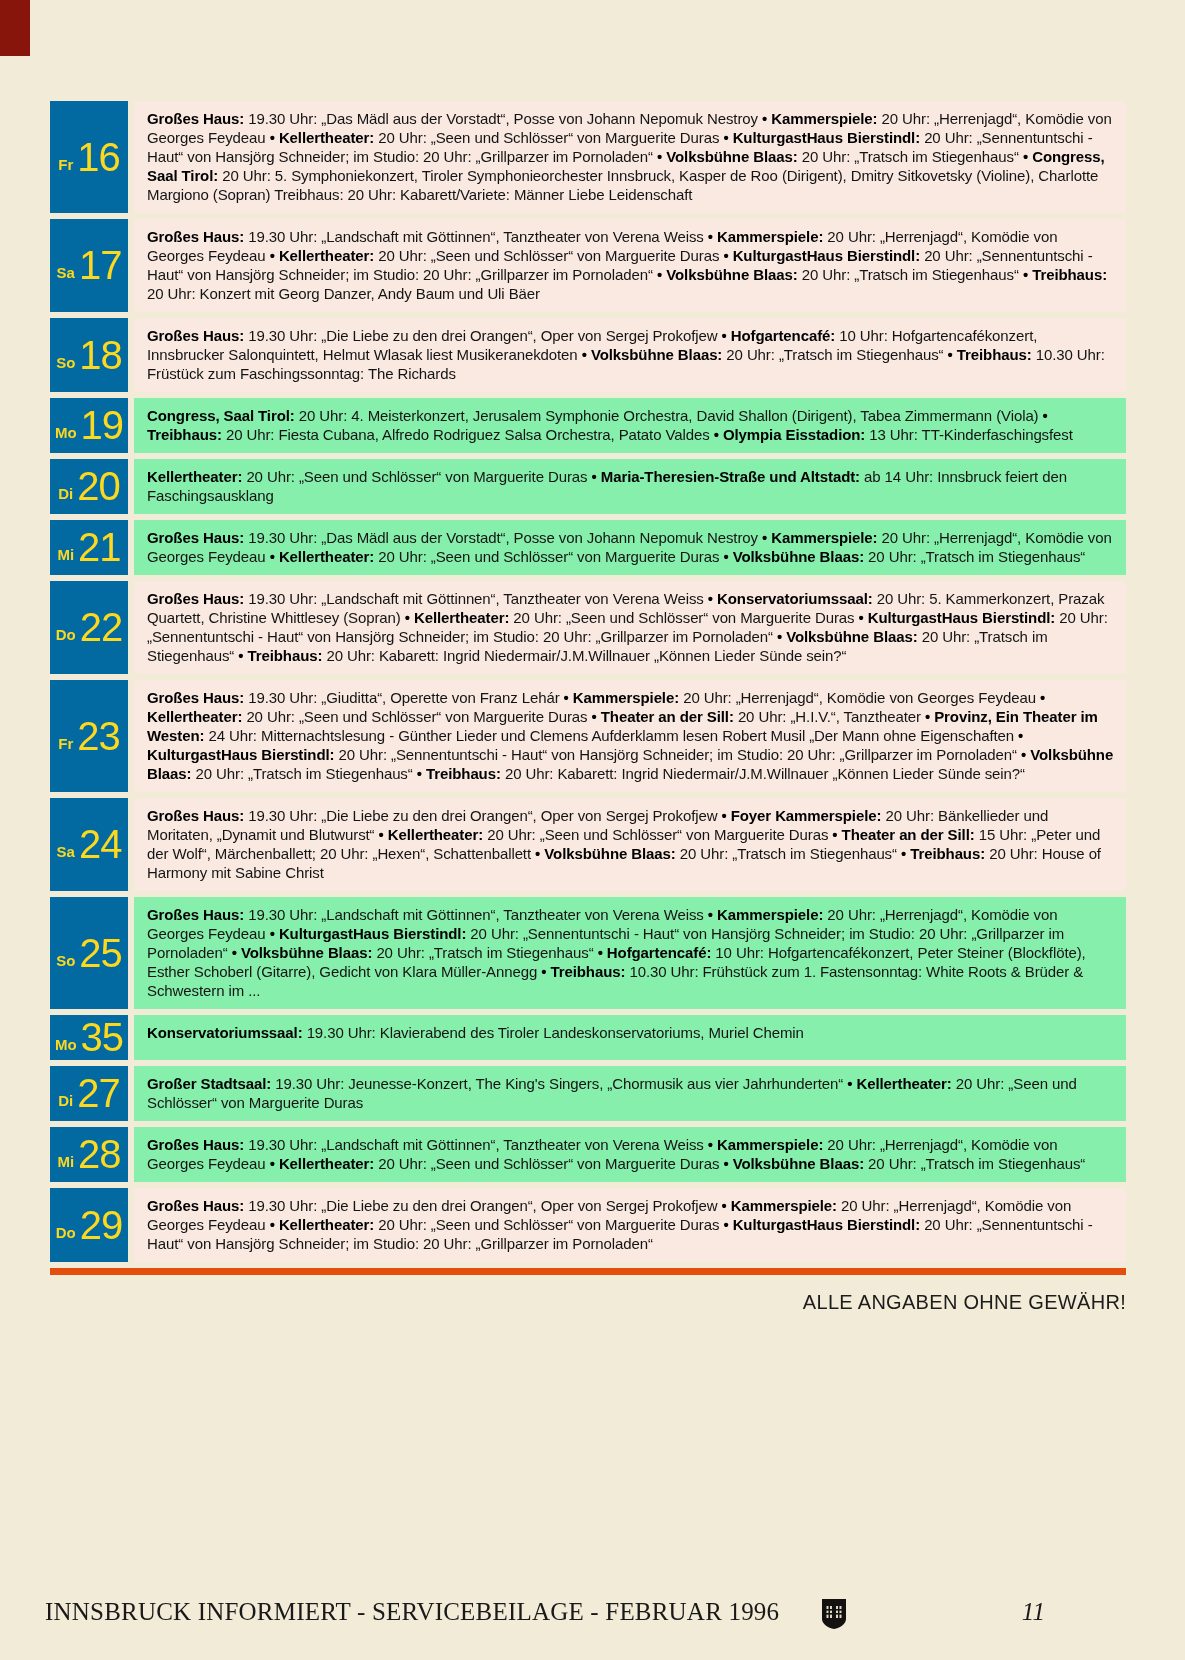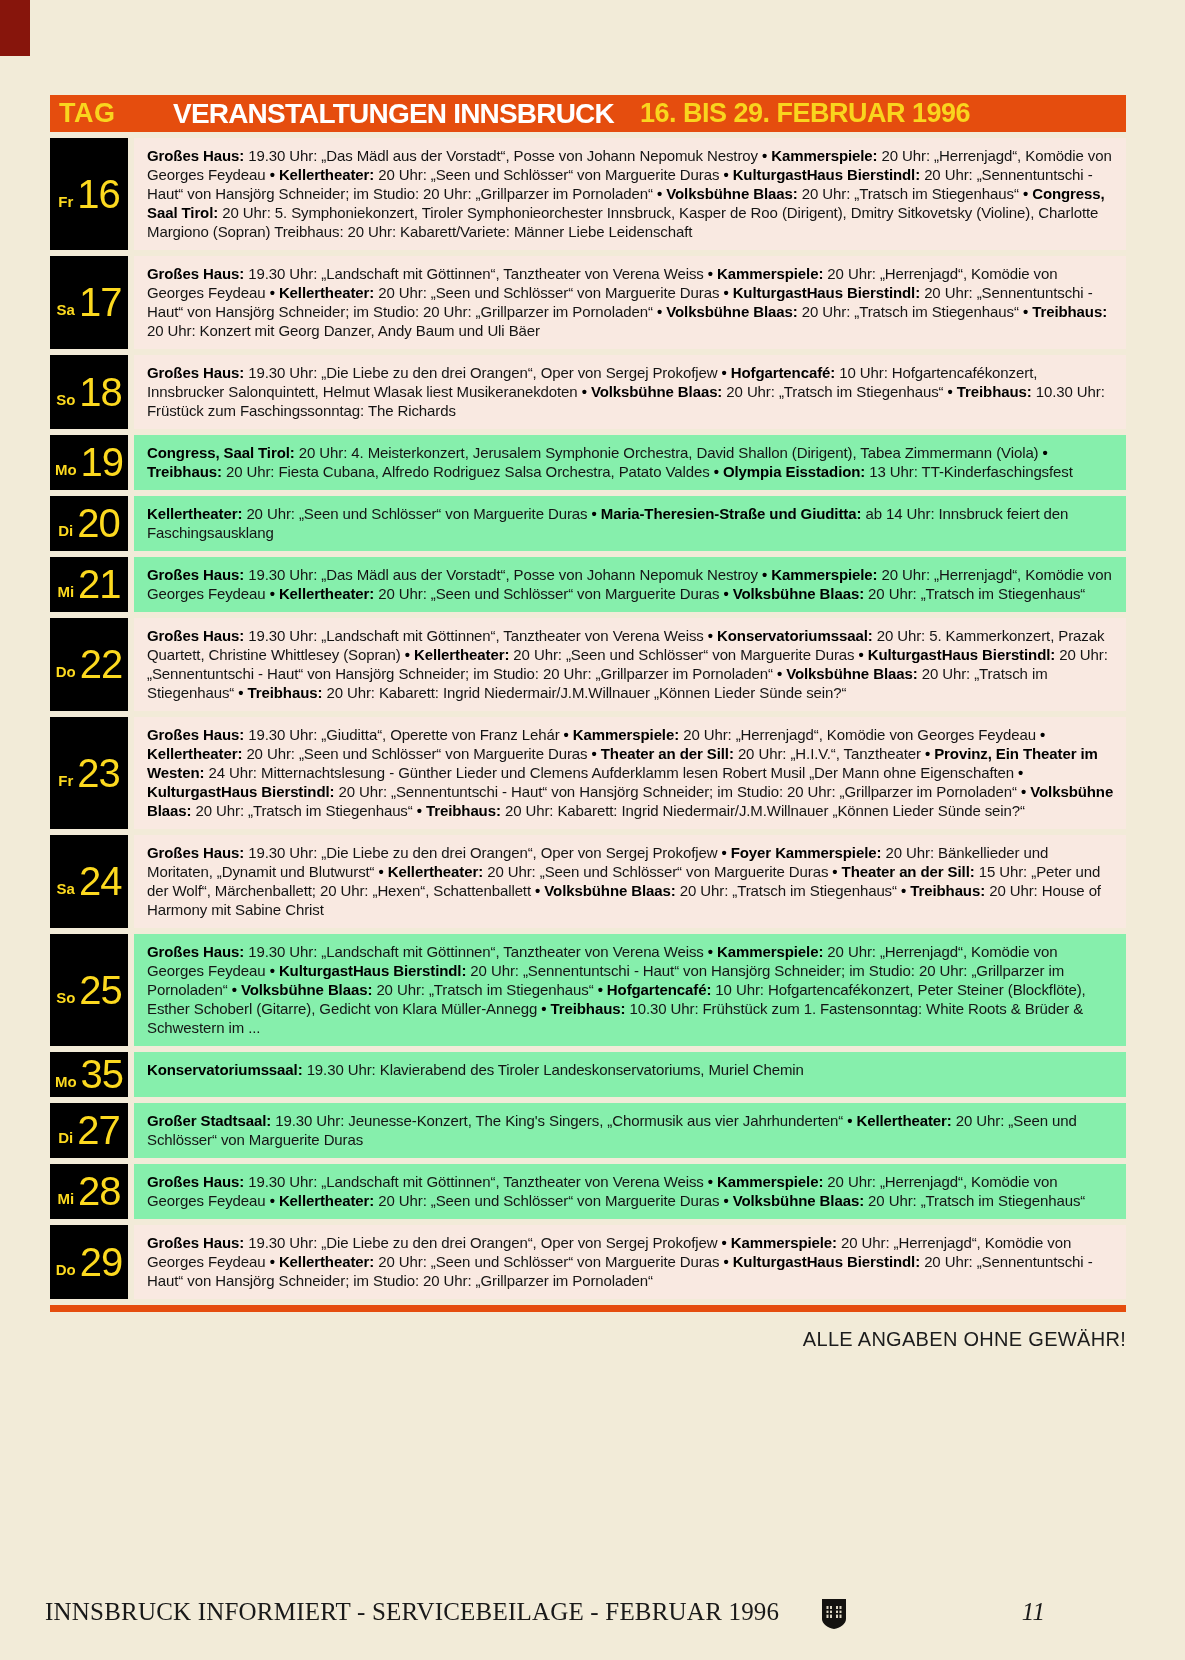--- a/index.html
+++ b/index.html
@@ -10,46 +10,41 @@
     position:relative;overflow:hidden;
   }
   .corner-artifact{position:absolute;left:0;top:0;width:30px;height:56px;background:#87150c;}
   .events-table{position:absolute;left:50px;top:95px;width:1076px;}
   .thead{display:flex;align-items:center;background:#e54d0e;height:37px;}
   .tag{flex:0 0 78px;box-sizing:border-box;padding-left:9px;
        font-weight:bold;font-size:27px;color:#f9d51e;letter-spacing:0.5px;}
   .title{color:#ffffff;font-weight:bold;font-size:28px;letter-spacing:-0.8px;margin-left:45px;white-space:nowrap;}
   .range{color:#f9d51e;font-weight:bold;font-size:27px;letter-spacing:-0.5px;margin-left:26px;white-space:nowrap;}
   .row{display:flex;margin-top:6px;}
-  .day{flex:0 0 78px;background:#000000;display:flex;align-items:center;justify-content:center;color:#fcd91f;}
+  .day{flex:0 0 78px;background:#0369a1;display:flex;align-items:center;justify-content:center;color:#fcd91f;}
   .day .abbr{font-weight:bold;font-size:15px;margin-right:4px;transform:translateY(7px);}
   .day .num{font-weight:normal;font-size:40px;letter-spacing:-1px;}
   .events{flex:1;margin-left:6px;padding:8px 10px 9px 13px;
           font-size:15px;line-height:19px;color:#141414;letter-spacing:-0.1px;text-align:left;}
   .events b{font-weight:bold;color:#000;}
   .row.pink .events{background:#f9e9e1;}
   .row.cream .events{background:#86efac;}
   .bottom-rule{height:7px;background:#e54d0e;margin-top:6px;}
   .disclaimer{text-align:right;font-size:20px;color:#1c1c1c;margin-top:16px;letter-spacing:0.3px;}
   .pfooter{position:absolute;left:45px;top:1598px;width:1000px;display:flex;align-items:flex-start;}
   .ftext{font-family:"Liberation Serif",serif;font-size:25px;color:#191919;letter-spacing:0.2px;white-space:nowrap;}
   .emblem{margin-left:42px;display:inline-block;line-height:0;}
   .pnum{margin-left:auto;font-family:"Liberation Serif",serif;font-size:25px;color:#191919;font-style:italic;}
 </style>
 </head>
 <body>
 
 <div class="corner-artifact"></div>
 
 <div class="events-table">
-  <div class="thead">
-    <div class="tag">TAG</div>
-    <div class="title">VERANSTALTUNGEN INNSBRUCK</div>
-    <div class="range">16. BIS 29. FEBRUAR 1996</div>
-  </div>
 
   <div>
       <div class="row pink">
         <div class="day">
           <span class="abbr">Fr</span>
           <span class="num">16</span>
         </div>
         <div class="events"><b>Großes Haus:</b><span> 19.30 Uhr: „Das Mädl aus der Vorstadt“, Posse von Johann Nepomuk Nestroy </span><b>• Kammerspiele:</b><span> 20 Uhr: „Herrenjagd“, Komödie von Georges Feydeau </span><b>• Kellertheater:</b><span> 20 Uhr: „Seen und Schlösser“ von Marguerite Duras </span><b>• KulturgastHaus Bierstindl:</b><span> 20 Uhr: „Sennentuntschi - Haut“ von Hansjörg Schneider; im Studio: 20 Uhr: „Grillparzer im Pornoladen“ </span><b>• Volksbühne Blaas:</b><span> 20 Uhr: „Tratsch im Stiegenhaus“ </span><b>• Congress, Saal Tirol:</b><span> 20 Uhr: 5. Symphoniekonzert, Tiroler Symphonieorchester Innsbruck, Kasper de Roo (Dirigent), Dmitry Sitkovetsky (Violine), Charlotte Margiono (Sopran) Treibhaus: 20 Uhr: Kabarett/Variete: Männer Liebe Leidenschaft</span></div>
       </div>
       <div class="row pink">
@@ -71,21 +66,21 @@
           <span class="abbr">Mo</span>
           <span class="num">19</span>
         </div>
         <div class="events"><b>Congress, Saal Tirol:</b><span> 20 Uhr: 4. Meisterkonzert, Jerusalem Symphonie Orchestra, David Shallon (Dirigent), Tabea Zimmermann (Viola) </span><b>• Treibhaus:</b><span> 20 Uhr: Fiesta Cubana, Alfredo Rodriguez Salsa Orchestra, Patato Valdes </span><b>• Olympia Eisstadion:</b><span> 13 Uhr: TT-Kinderfaschingsfest</span></div>
       </div>
       <div class="row cream">
         <div class="day">
           <span class="abbr">Di</span>
           <span class="num">20</span>
         </div>
-        <div class="events"><b>Kellertheater:</b><span> 20 Uhr: „Seen und Schlösser“ von Marguerite Duras </span><b>• Maria-Theresien-Straße und Giuditta:</b><span> ab 14 Uhr: Innsbruck feiert den Faschingsausklang</span></div>
+        <div class="events"><b>Kellertheater:</b><span> 20 Uhr: „Seen und Schlösser“ von Marguerite Duras </span><b>• Maria-Theresien-Straße und Altstadt:</b><span> ab 14 Uhr: Innsbruck feiert den Faschingsausklang</span></div>
       </div>
       <div class="row cream">
         <div class="day">
           <span class="abbr">Mi</span>
           <span class="num">21</span>
         </div>
         <div class="events"><b>Großes Haus:</b><span> 19.30 Uhr: „Das Mädl aus der Vorstadt“, Posse von Johann Nepomuk Nestroy </span><b>• Kammerspiele:</b><span> 20 Uhr: „Herrenjagd“, Komödie von Georges Feydeau </span><b>• Kellertheater:</b><span> 20 Uhr: „Seen und Schlösser“ von Marguerite Duras </span><b>• Volksbühne Blaas:</b><span> 20 Uhr: „Tratsch im Stiegenhaus“</span></div>
       </div>
       <div class="row pink">
         <div class="day">

